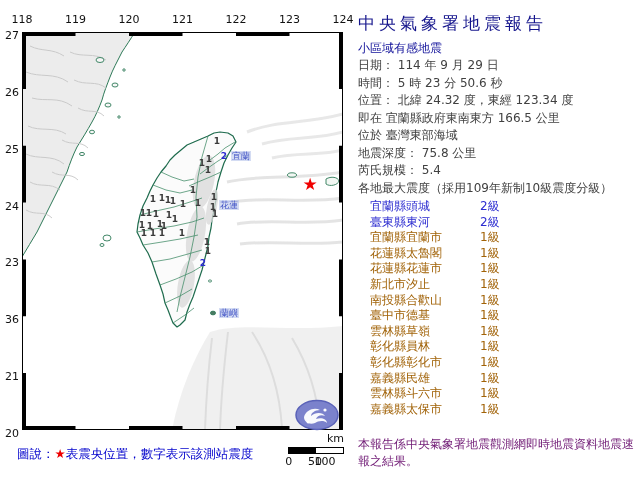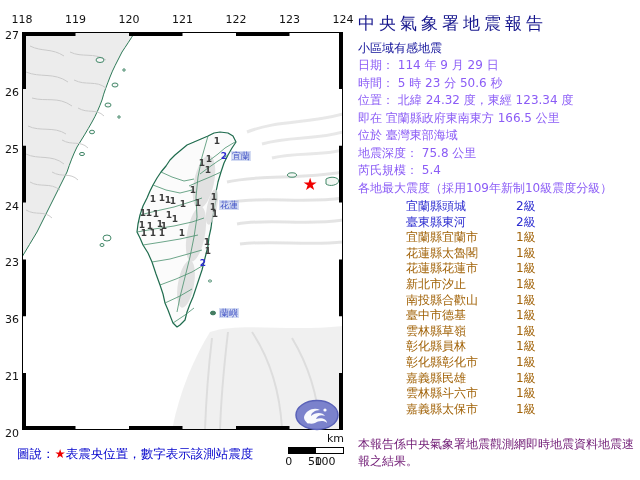--- a/index.html
+++ b/index.html
@@ -28,24 +28,24 @@
   .scalebar .t0{position:absolute;left:2px;top:23px;transform:translateX(-40%);}
   .scalebar .t50{position:absolute;left:29px;top:23px;transform:translateX(-50%);}
   .scalebar .t100{position:absolute;left:38px;top:23px;transform:translateX(-45%);}
   .logo{position:absolute;left:294px;top:398px;width:46px;height:34px;}
   
   .panel{position:absolute;left:358px;top:0;width:282px;height:480px;}
   .title{position:absolute;left:0;top:12px;font-size:17px;font-weight:normal;color:#14148c;
          letter-spacing:4px;white-space:nowrap;}
   .subtitle{position:absolute;left:0;top:40px;font-size:12px;color:#0f0f99;}
   .info{position:absolute;left:0;top:57px;width:282px;}
-  .info div{font-size:12px;line-height:17.5px;color:#8b5cf6;white-space:nowrap;overflow:hidden;}
+  .info div{font-size:12px;line-height:17.5px;color:#404040;white-space:nowrap;overflow:hidden;}
   .stations{position:absolute;left:12px;top:199px;width:270px;}
   .srow{display:flex;font-size:12px;line-height:15.6px;}
-  .srow .sname{width:110px;margin-left:36px;}
+  .srow .sname{width:110px;}
   .srow.lvl2{color:#2b2bd0;}
   .srow.lvl1{color:#a16207;}
   .footer{position:absolute;left:0;top:436px;width:278px;font-size:12px;line-height:16.5px;color:#701a75;}
 </style>
 </head>
 <body>
 
 <div class="screen">
 
   <div class="map-wrap">

